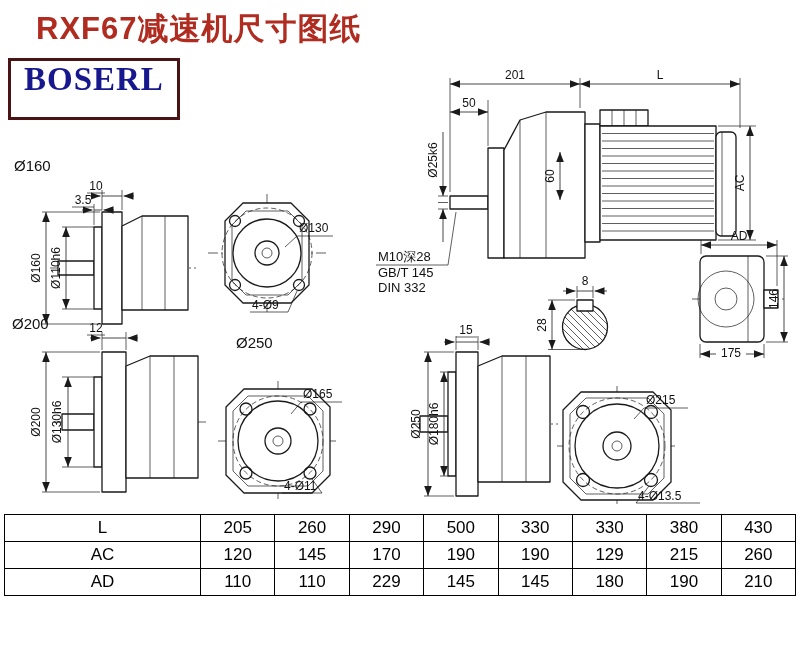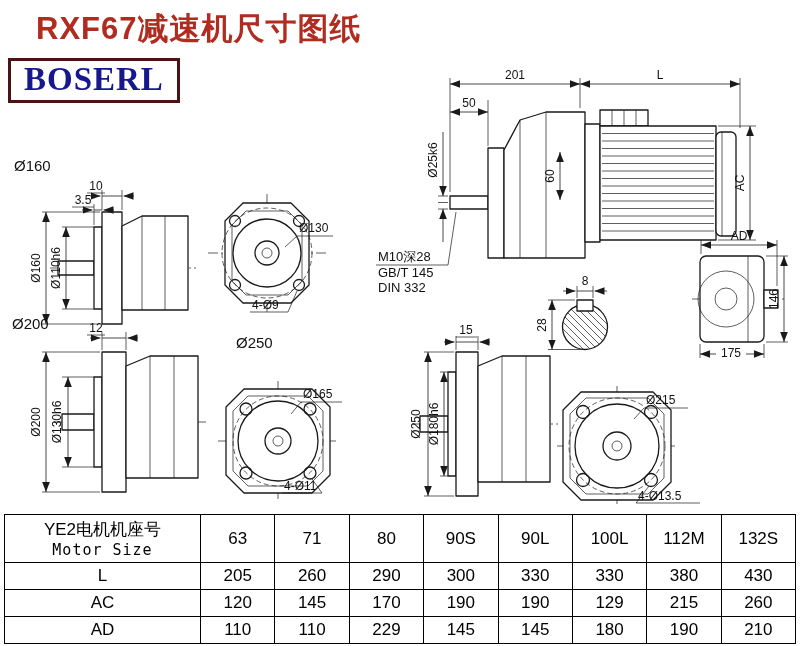--- a/index.html
+++ b/index.html
@@ -2,21 +2,21 @@
 <html style="--title: #b02c20; --logoText: #18188e; --logoBorder: #4a1414;"><head>
 <meta charset="utf-8">
 <style>
   * { margin:0; padding:0; box-sizing:border-box; }
   html,body { width:800px; height:646px; }
   body { background:#fff; font-family:"Liberation Sans",sans-serif; position:relative; overflow:hidden; }
 
   .title { position:absolute; left:36px; top:8px; font-size:31px; font-weight:bold;
            color:var(--title,#b02c20); letter-spacing:1px; }
   .logo-box { position:absolute; left:8px; top:58px; border:3px solid var(--logoBorder,#4a1414);
-              padding:0 13px 2px; background:#fff; }
+              padding:0 13px 19px; background:#fff; }
   .logo-text { font-family:"Liberation Serif",serif; font-size:33px; font-weight:bold;
                color:var(--logoText,#18188e); letter-spacing:1px; }
 
   svg.drawing { position:absolute; left:0; top:0; }
   svg .obj  { fill:none; stroke:#1a1a1a; stroke-width:1.3; stroke-linejoin:round; }
   svg .objf { fill:#fff; stroke:#1a1a1a; stroke-width:1.3; stroke-linejoin:round; }
   svg .thin { fill:none; stroke:#1a1a1a; stroke-width:0.7; }
   svg .dim  { fill:none; stroke:#1a1a1a; stroke-width:0.8; }
   svg .ext  { fill:none; stroke:#1a1a1a; stroke-width:0.7; }
   svg .cl   { fill:none; stroke:#1a1a1a; stroke-width:0.7; stroke-dasharray:10 3 2 3; }
@@ -286,40 +286,26 @@
     <line class="ext" x1="636" y1="503" x2="649" y2="486"></line>
   </g>
 </svg>
 
 <table class="dims">
   <colgroup>
       <col class="first">
       <col span="8">
     </colgroup>
   <tbody>
-      <tr class="hdr">
-    <th>
-      <div>YE2电机机座号</div>
-      <div class="hdr-en">Motor Size</div>
-    </th>
-    <th>63</th>
-    <th>71</th>
-    <th>80</th>
-    <th>90S</th>
-    <th>90L</th>
-    <th>100L</th>
-    <th>112M</th>
-    <th>132S</th>
-  </tr>
   <tr class="r">
     <td>L</td>
     <td>205</td>
     <td>260</td>
     <td>290</td>
-    <td>300</td>
+    <td>500</td>
     <td>330</td>
     <td>330</td>
     <td>380</td>
     <td>430</td>
   </tr>
   <tr class="r">
     <td>AC</td>
     <td>120</td>
     <td>145</td>
     <td>170</td>

